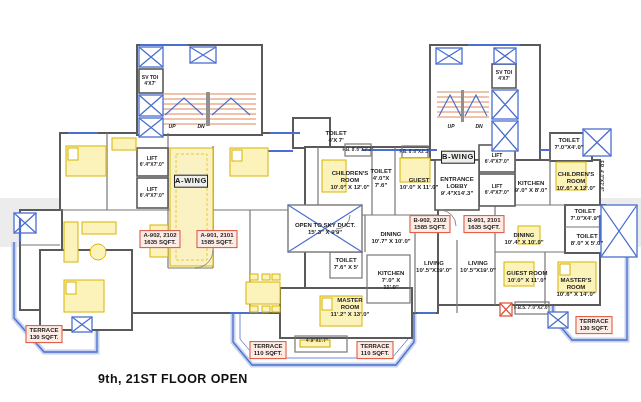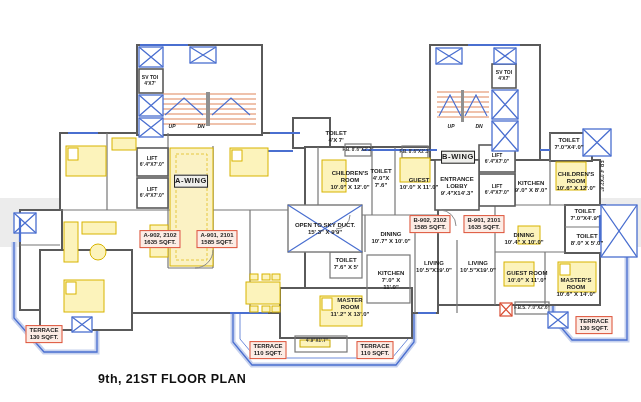--- a/index.html
+++ b/index.html
@@ -224,15 +224,15 @@
   <div class="lbl terr" style="left:268px;top:350px"><span style="display: block;">TERRACE</span><span style="display: block;">110 SQFT.</span></div>
   <div class="lbl terr" style="left:375px;top:350px"><span style="display: block;">TERRACE</span><span style="display: block;">110 SQFT.</span></div>
   <div class="lbl terr" style="left:594px;top:325px"><span style="display: block;">TERRACE</span><span style="display: block;">130 SQFT.</span></div>
 
   <div class="lbl micro" style="left:358px;top:150px">F.B. 8'.6"X2'.3"</div>
   <div class="lbl micro" style="left:415px;top:152px">F.B. 8'.6"X2'.3"</div>
   <div class="lbl micro" style="left:532px;top:308px">F.B.S. 7'.0"X2'.6"</div>
   <div class="lbl micro vert" style="left:601px;top:176px">F.B. 4'.0"X2'.6"</div>
   <div class="lbl micro" style="left:317px;top:341px">4'.9"X1'.7"</div>
 
-  <div class="title">9th, 21ST FLOOR PLAN</div>
+  <div class="title">9th, 21ST FLOOR OPEN</div>
 
 </div>
 
 </body></html>

